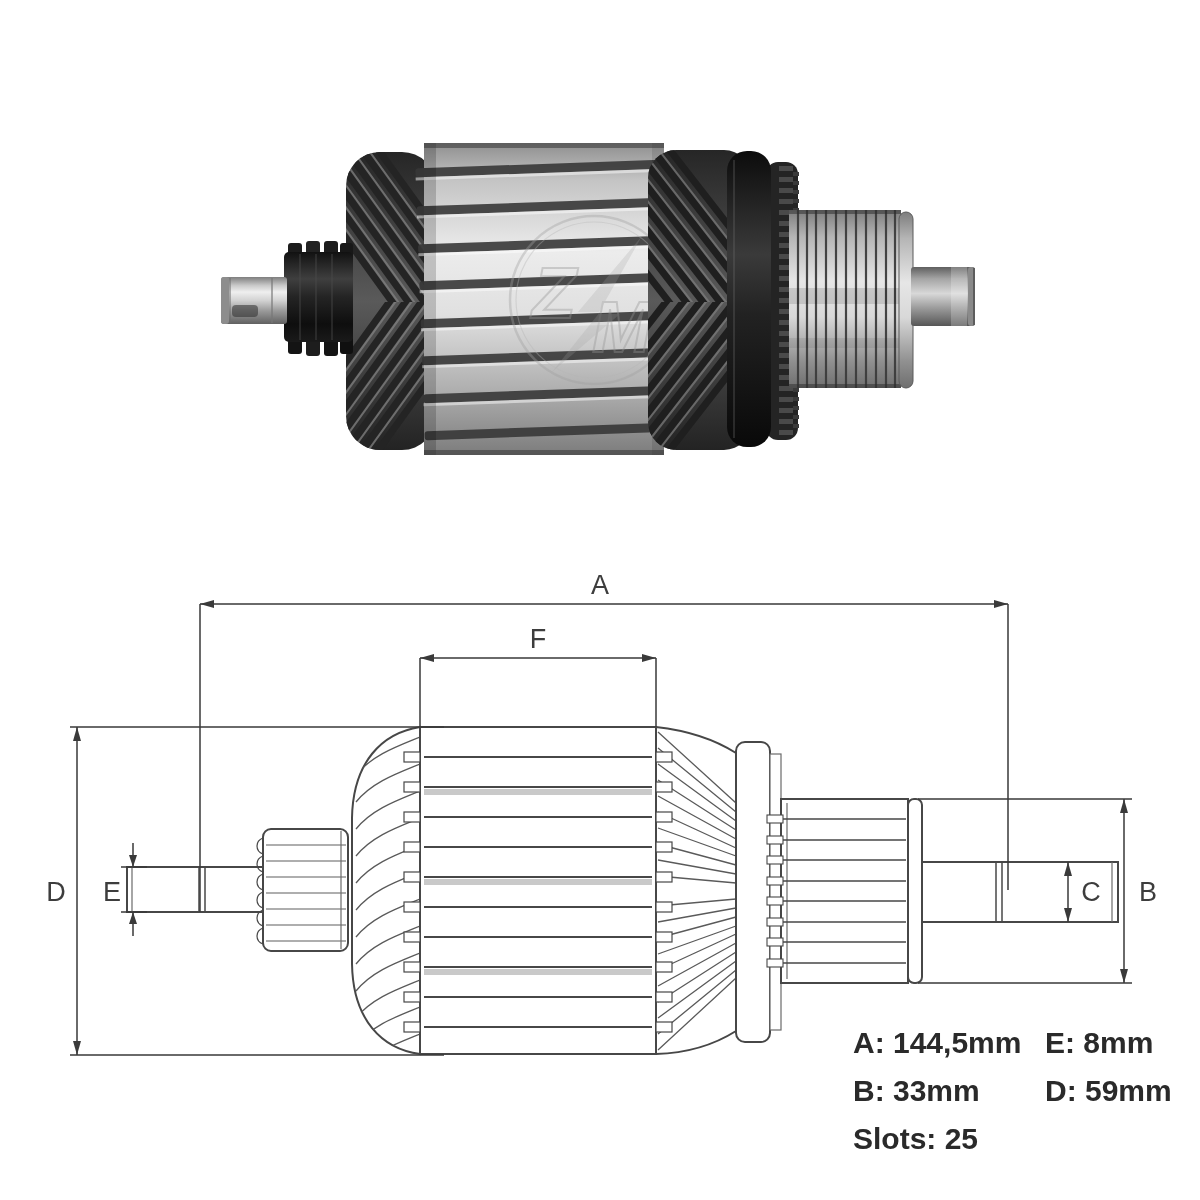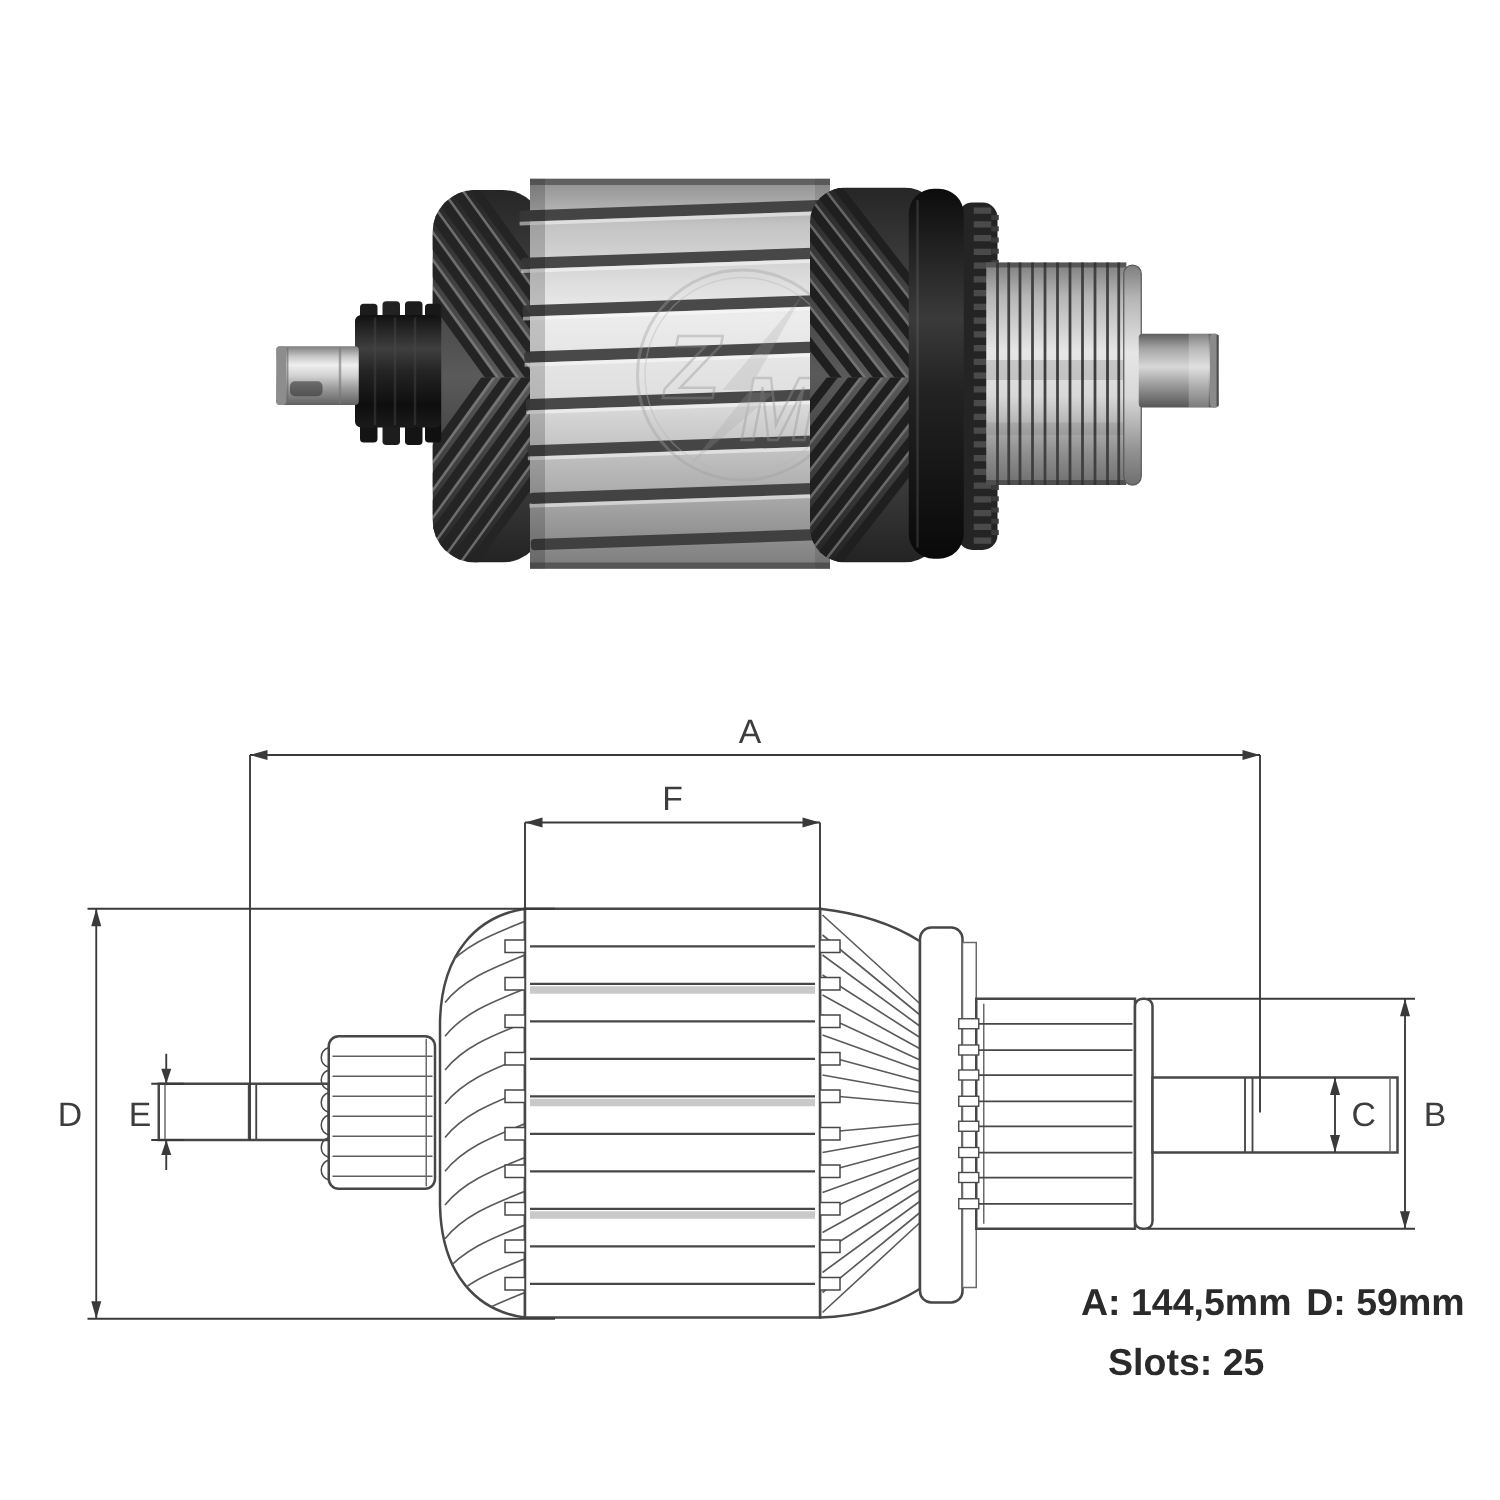--- a/index.html
+++ b/index.html
@@ -3,21 +3,21 @@
 <meta charset="utf-8">
 <style>
   html,body{margin:0;padding:0;background:#fff;}
   .stage{position:relative;width:1200px;height:1200px;background:#fff;overflow:hidden;
          font-family:"Liberation Sans",sans-serif;}
   .photo-area{position:absolute;left:0;top:0;width:1200px;height:560px;}
   .drawing-area{position:absolute;left:0;top:560px;width:1200px;height:640px;}
   .specs{position:absolute;left:853px;top:1019px;display:grid;
          grid-template-columns:192px auto;grid-auto-rows:48px;
          font-size:30px;font-weight:700;color:#2a2a2a;white-space:nowrap;}
-  .specs div{line-height:48px;text-align:center;}
+  .specs div{line-height:48px;}
   svg text{font-family:"Liberation Sans",sans-serif;}
   .dim-label{font-size:27px;fill:#3d3d3d;}
   .wm{font-weight:700;font-style:italic;}
 </style>
 </head>
 <body>
 
 <div class="stage">
 
   <div class="photo-area">
@@ -338,17 +338,19 @@
     <text class="dim-label" x="538" y="88" text-anchor="middle">F</text>
     <text class="dim-label" x="56" y="341" text-anchor="middle">D</text>
     <text class="dim-label" x="112" y="341" text-anchor="middle">E</text>
     <text class="dim-label" x="1091" y="341" text-anchor="middle">C</text>
     <text class="dim-label" x="1148" y="341" text-anchor="middle">B</text>
   </svg>
   </div>
 
   <div class="specs">
     <div>A: 144,5mm</div>
+    <div>E: 8mm</div>
+    <div>B: 33mm</div>
     <div>D: 59mm</div>
     <div>Slots: 25</div>
   </div>
 
 </div>
 
 </body></html>

